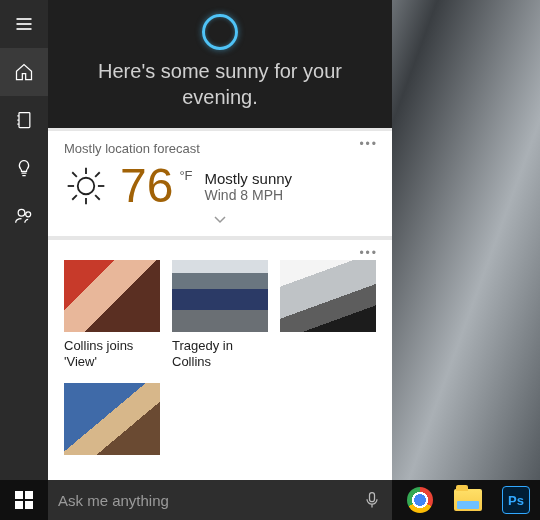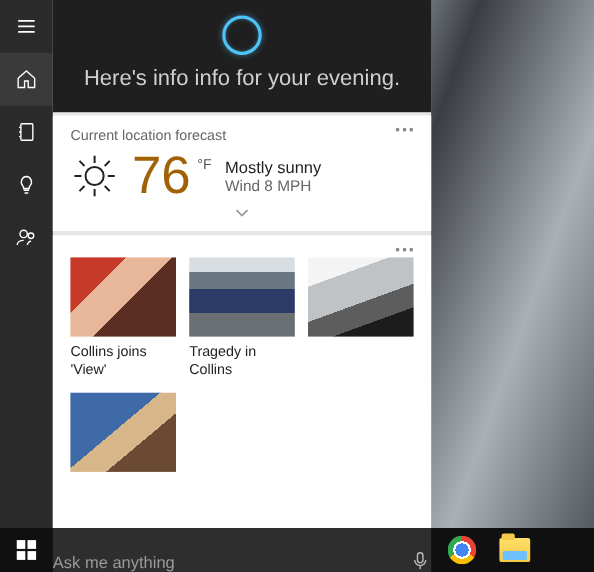--- a/index.html
+++ b/index.html
@@ -62,21 +62,21 @@
 
   .taskbar {
     position: absolute; left: 0; bottom: 0; width: 540px; height: 40px;
     background: #101010; display: flex; align-items: stretch;
   }
   .start {
     width: 48px; display: flex; align-items: center; justify-content: center; cursor: pointer;
   }
   .start svg { width: 18px; height: 18px; fill: #fff; }
   .searchbox {
-    flex: 0 0 344px; background: #2e2e2e; display: flex; align-items: flex-end; padding: 0 0;
+    flex: 0 0 344px; background: #2e2e2e; display: flex; align-items: center; padding: 0 10px;
   }
   .searchbox input {
     flex: 1; background: transparent; border: none; outline: none; color: #bbb;
     font-size: 15px;
   }
   .searchbox input::placeholder { color: #9a9a9a; }
   .mic { width: 20px; height: 20px; cursor: pointer; }
   .mic svg { width: 20px; height: 20px; fill: none; stroke: #bbb; stroke-width: 1.5; }
   .tb-icons { display: flex; align-items: center; gap: 0; margin-left: 4px; }
   .tb-btn { width: 48px; height: 40px; display: flex; align-items: center; justify-content: center; cursor:pointer;}
@@ -141,26 +141,26 @@
           <path d="M2 20c0-3 3-5 7-5"></path>
           <circle cx="17" cy="10" r="3"></circle>
           <path d="M13 20c0-2 2-4 4-4"></path>
         </svg>
     </div>
   </div>
 
   <div class="content">
     <div class="header">
       <div class="cortana-ring"></div>
-      <div class="greeting">Here's info info for your evening.</div>
+      <div class="greeting">Here's some sunny for your evening.</div>
     </div>
 
     <div class="card">
       <div class="more">•••</div>
-      <div class="forecast-label">Current location forecast</div>
+      <div class="forecast-label">Mostly location forecast</div>
       <div class="forecast-row">
         <svg class="sun-icon" viewBox="0 0 48 48">
           <circle cx="24" cy="24" r="9" fill="none" stroke="#222" stroke-width="2"></circle>
           <g stroke="#222" stroke-width="2">
             <line x1="24" y1="4" x2="24" y2="11"></line>
               <line x1="24" y1="37" x2="24" y2="44"></line>
             <line x1="4" y1="24" x2="11" y2="24"></line>
               <line x1="37" y1="24" x2="44" y2="24"></line>
             <line x1="9" y1="9" x2="14" y2="14"></line>
               <line x1="34" y1="34" x2="39" y2="39"></line>
@@ -224,14 +224,17 @@
         </svg>
     </div>
   </div>
   <div class="tb-icons">
     <div class="tb-btn">
       <div class="chrome-icon"></div>
     </div>
     <div class="tb-btn">
       <div class="explorer-icon"></div>
     </div>
+    <div class="tb-btn">
+      <div class="ps-icon">Ps</div>
+    </div>
   </div>
 </div>
 
 </body></html>

